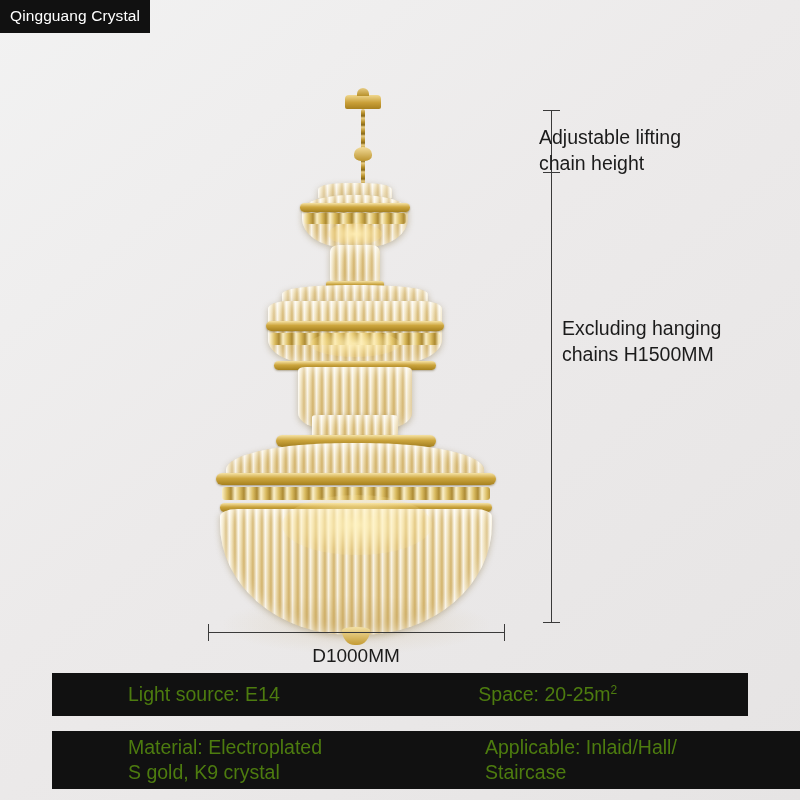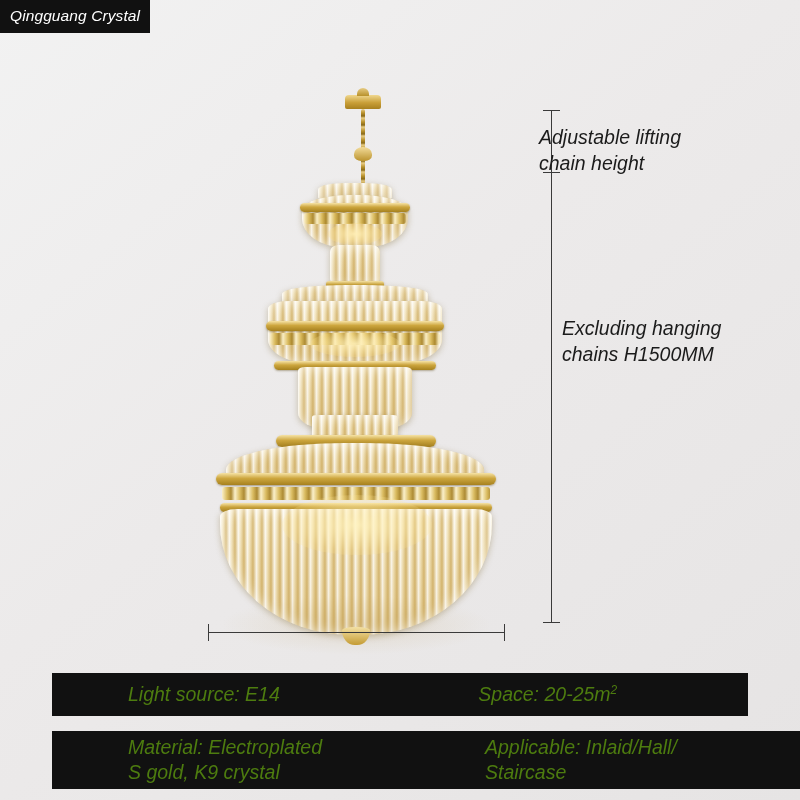--- a/index.html
+++ b/index.html
@@ -12,21 +12,20 @@
     font-family: "Liberation Sans", sans-serif;
     background: #efefef;
     overflow: hidden;
   }
   #page {
     position: relative;
     width: 800px;
     height: 800px;
     background: linear-gradient(140deg, #f2f2f2 0%, #eceaea 45%, #e6e4e4 100%);
     overflow: hidden;
-    font-style: italic;
   }
 
   
   .brand-block {
     position: absolute;
     left: 0;
     top: 0;
     display: flex;
     flex-direction: column;
   }
@@ -332,20 +331,21 @@
   <div class="vtick" id="vtick-bot"></div>
 
   <div class="anno" id="anno-top">Adjustable lifting
 chain height</div>
   <div class="anno" id="anno-mid">Excluding hanging
 chains H1500MM</div>
 
   <div class="hline"></div>
   <div class="htick" id="htick-left"></div>
   <div class="htick" id="htick-right"></div>
+  <div id="dim-width">D1000MM</div>
 
   <div class="spec-bar" id="spec-row-1">
     <div class="spec-cell left">Light source: E14</div>
     <div class="spec-cell right"><span>Space: 20-25m</span><span class="sup">2</span></div>
   </div>
 
   <div class="spec-bar" id="spec-row-2">
     <div class="spec-cell left">Material: Electroplated
 S gold, K9 crystal</div>
     <div class="spec-cell right">Applicable: Inlaid/Hall/

